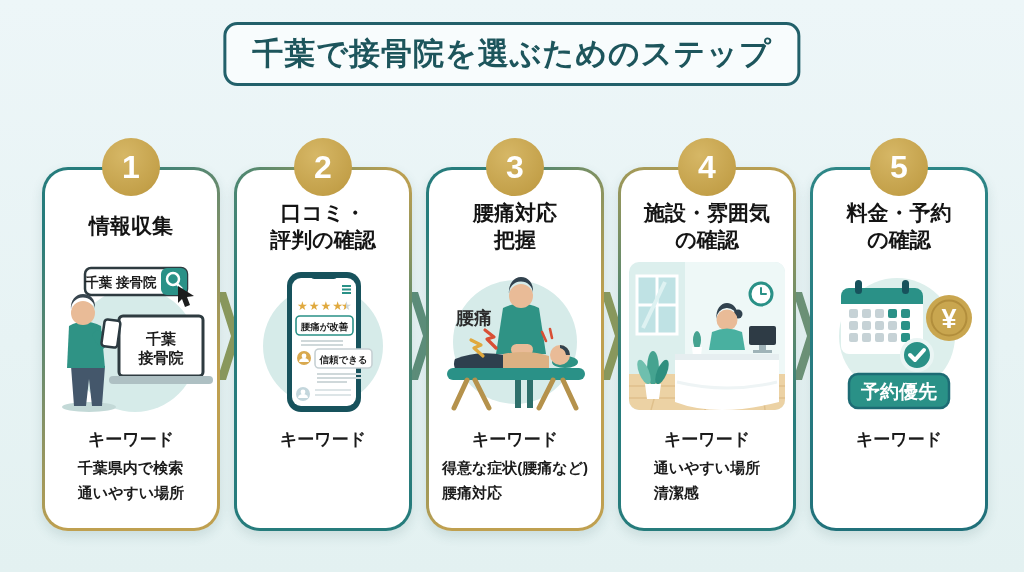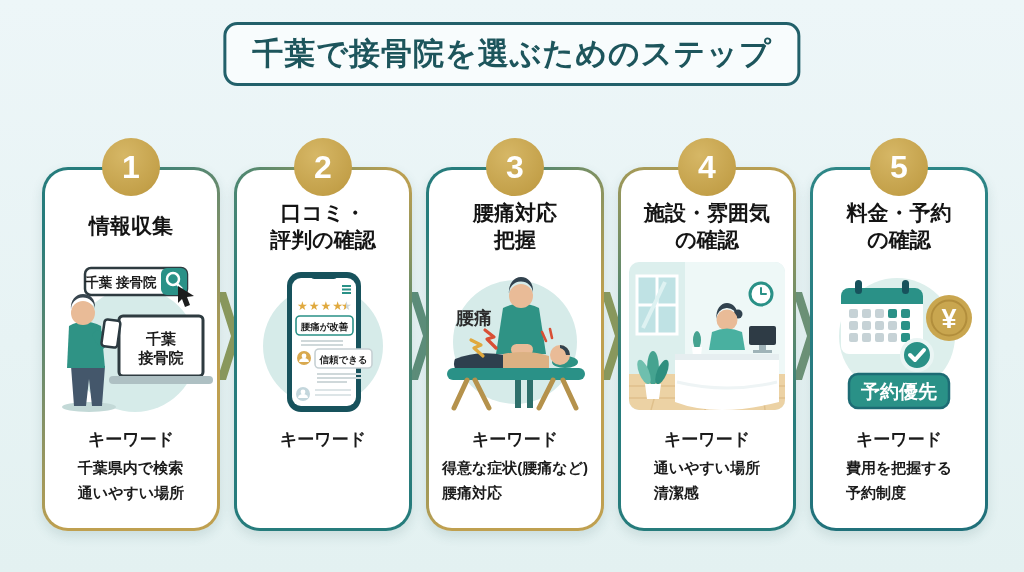--- a/index.html
+++ b/index.html
@@ -262,22 +262,20 @@
         <g>
           <circle cx="104" cy="97" r="15" fill="#2a9187" stroke="#eaf5f4" stroke-width="4"></circle>
           <path d="M97,97 l5,5 9,-10" stroke="#fff" stroke-width="4" fill="none" stroke-linecap="round" stroke-linejoin="round"></path>
         </g>
         <g>
           <rect x="36" y="116" width="100" height="34" rx="9" fill="#2a9187" stroke="#1d6b74" stroke-width="2.5"></rect>
           <text x="86" y="140" text-anchor="middle" font-size="19" font-weight="bold" fill="#fff">予約優先</text>
         </g>
       </svg>
       <div class="kw-label">キーワード</div>
-      <div class="kw-lines">費用を把握する
-予約制度</div>
     </div>
   </div>
 
   <svg class="arrow a1" viewBox="0 0 26 92">
     <polygon points="0,2 9,2 23,46 9,90 0,90 14,46" fill="#8d9b5e"></polygon>
   </svg>
   <svg class="arrow a2" viewBox="0 0 26 92">
     <polygon points="0,2 9,2 23,46 9,90 0,90 14,46" fill="#5f8f7b"></polygon>
   </svg>
   <svg class="arrow a3" viewBox="0 0 26 92">

